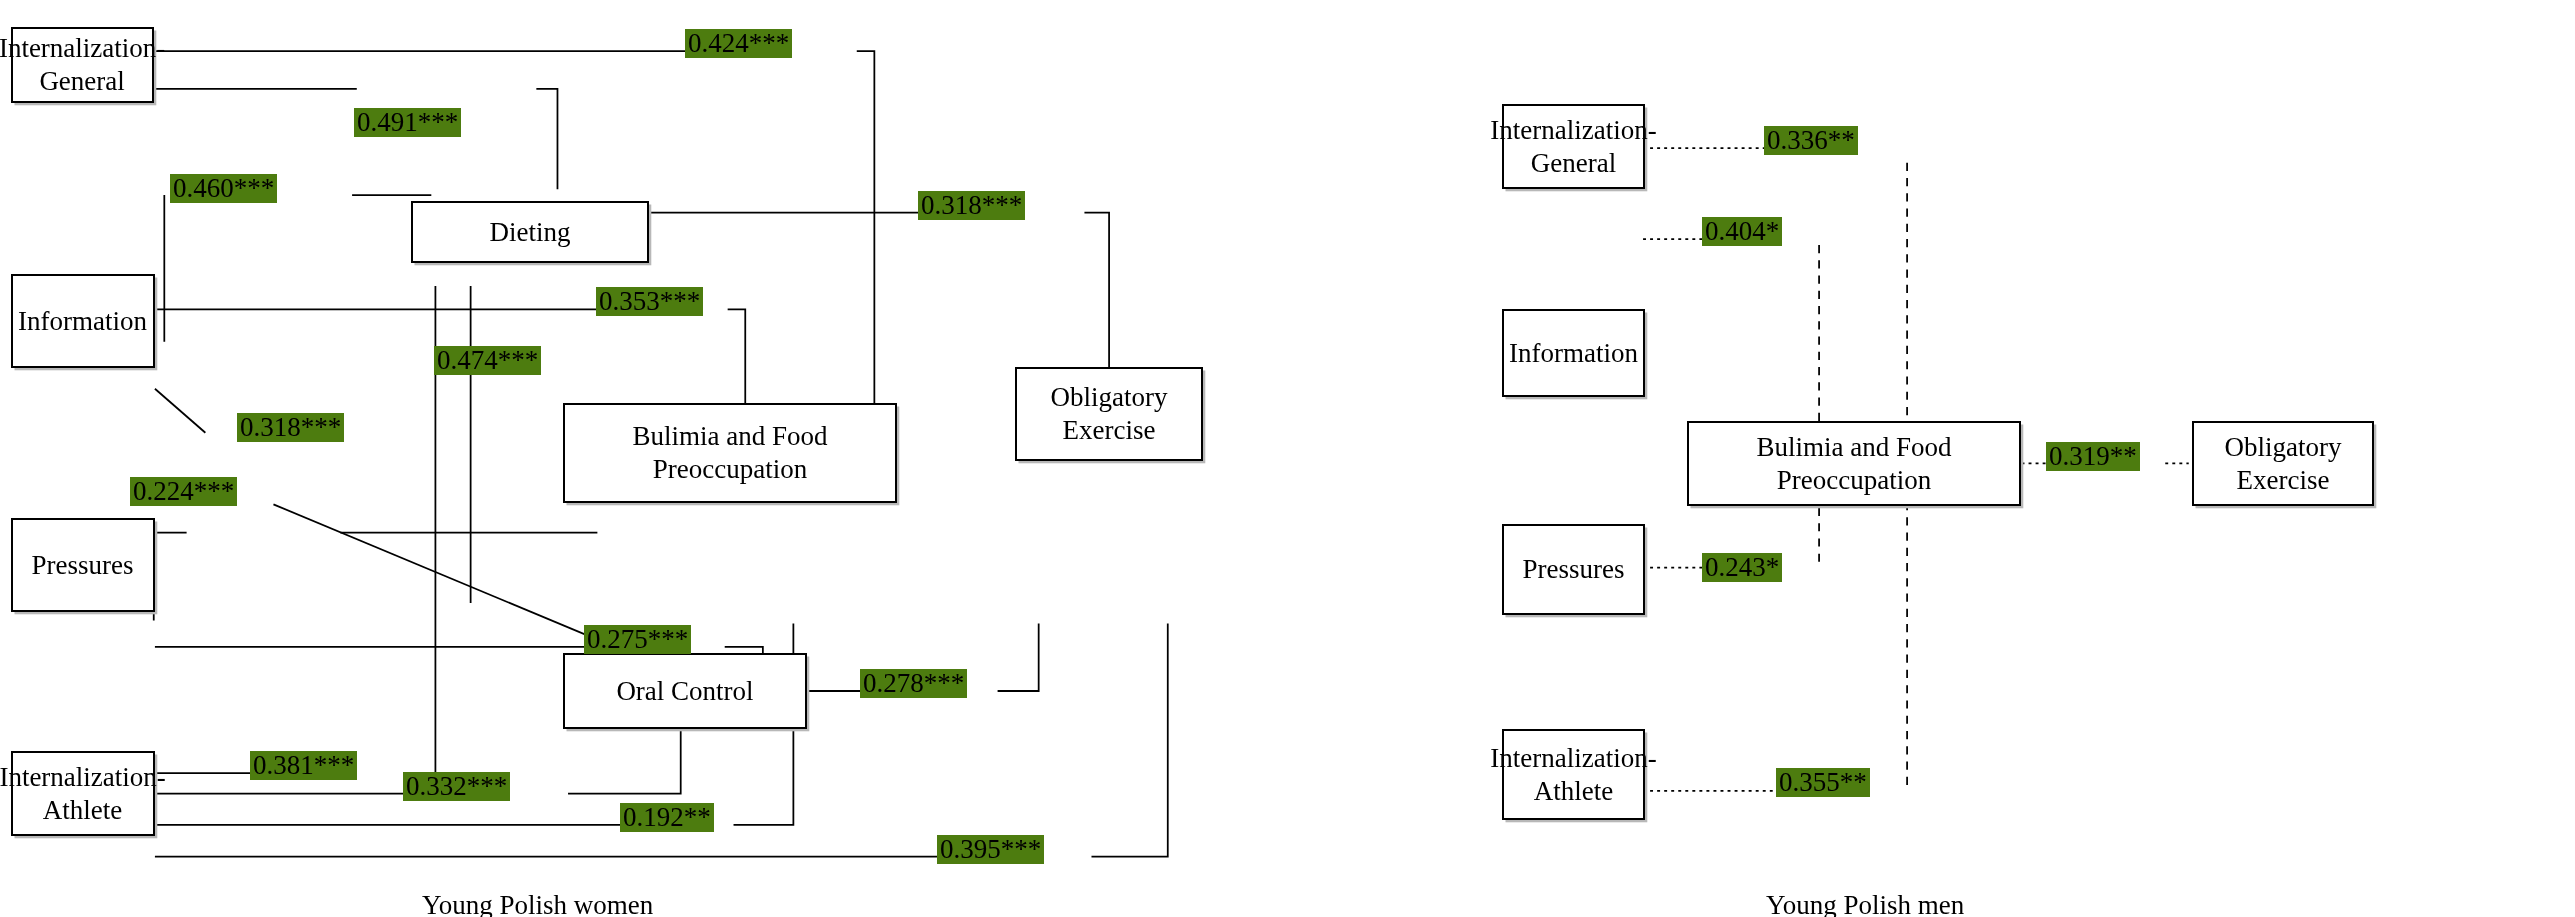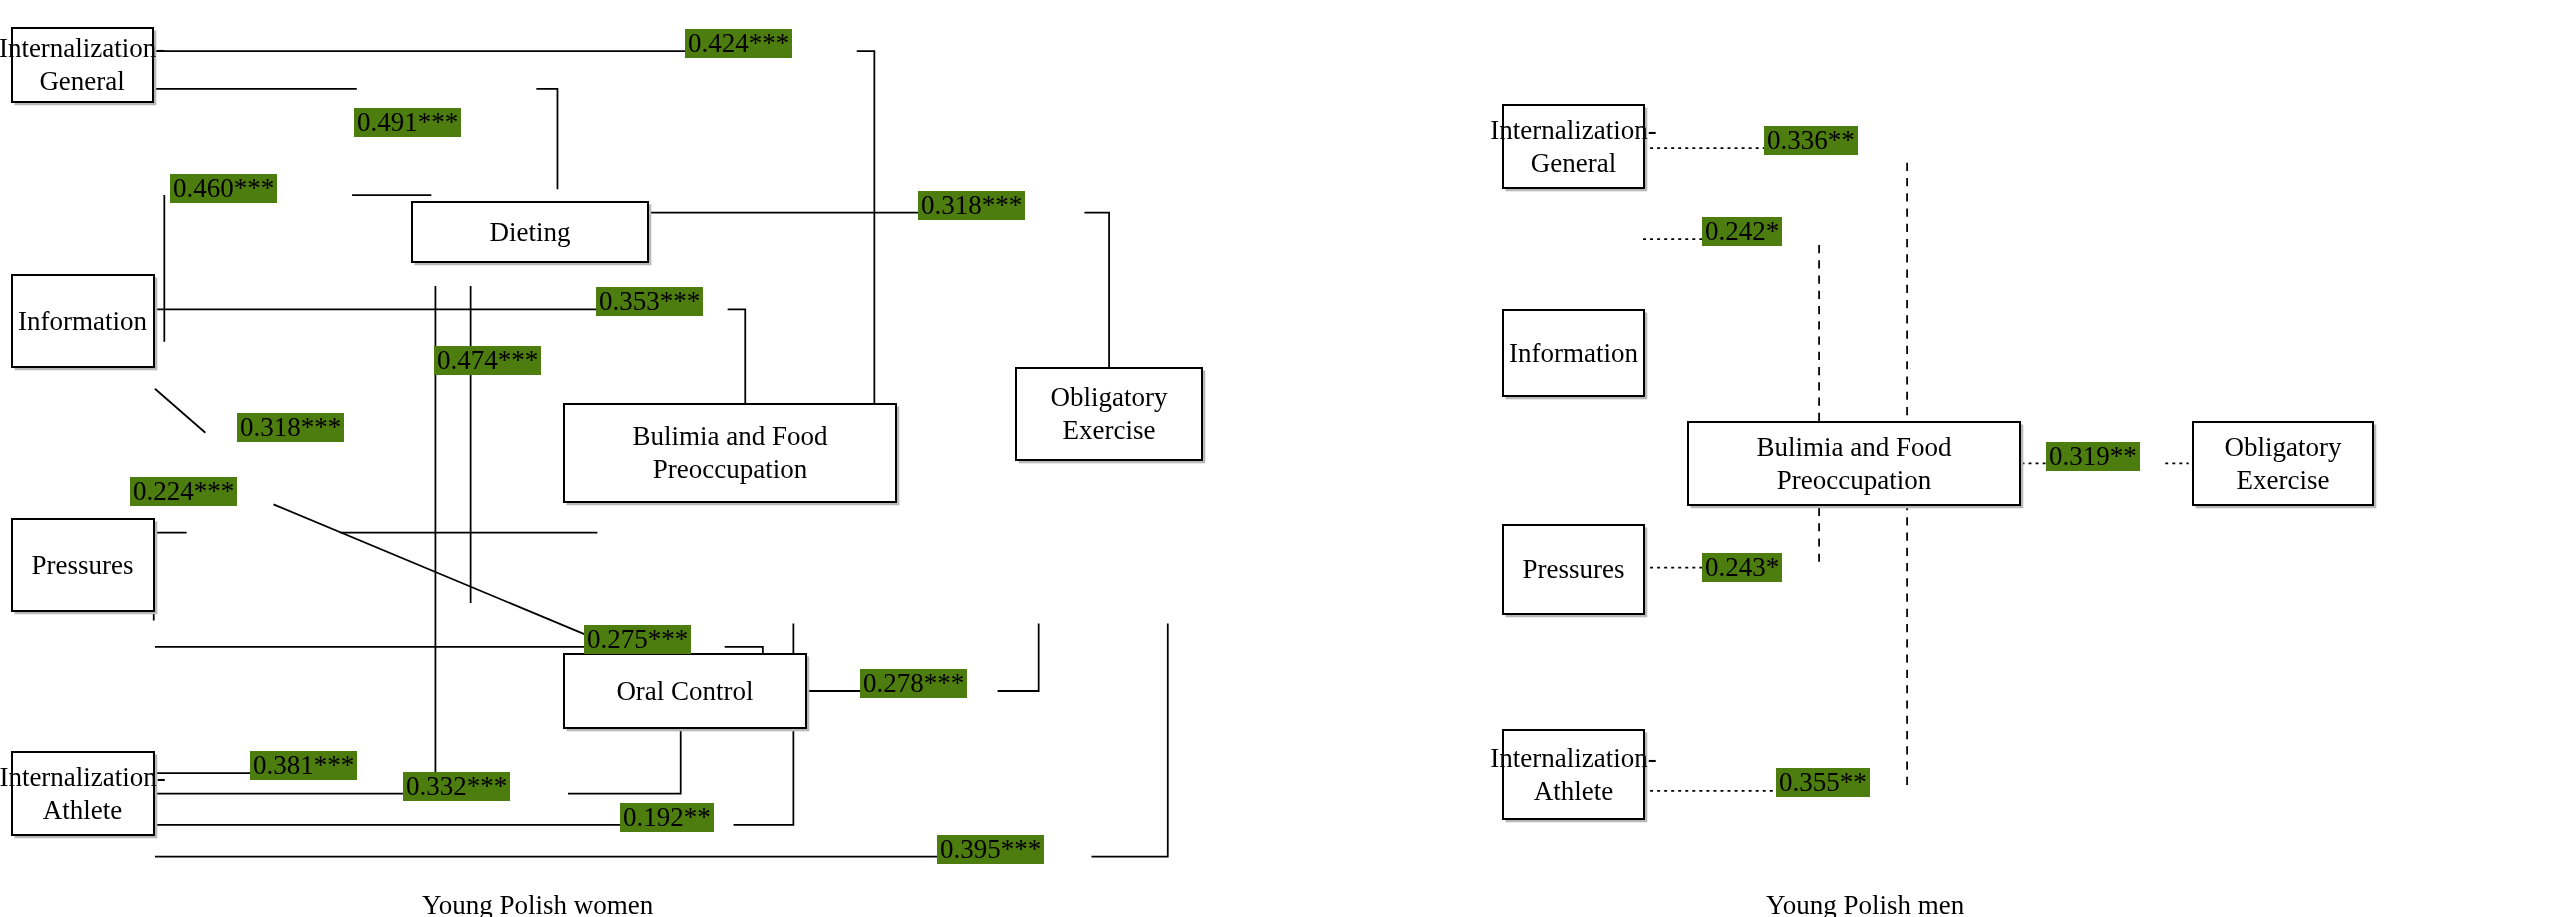--- a/index.html
+++ b/index.html
@@ -208,20 +208,20 @@
   </div>
 
   <div class="node" style="left:901px;top:405px;width:182px;height:85px;">
     <span>
         <span>Obligatory</span>
     <span>Exercise</span>
       </span>
   </div>
 
   <div class="lbl" style="left:473px;top:110px;text-align:center;">0.336**</div>
-  <div class="lbl" style="left:411px;top:201px;">0.242*</div>
+  <div class="lbl" style="left:411px;top:201px;">0.404*</div>
   <div class="lbl" style="left:411px;top:529px;margin-top:8px;">0.243*</div>
   <div class="lbl" style="left:485px;top:752px;">0.355**</div>
   <div class="lbl" style="left:755px;top:426px;">0.319**</div>
 
   <div class="cap" style="left:475px;top:874px;">Young Polish men</div>
 </div>
 
 
 </body></html>

